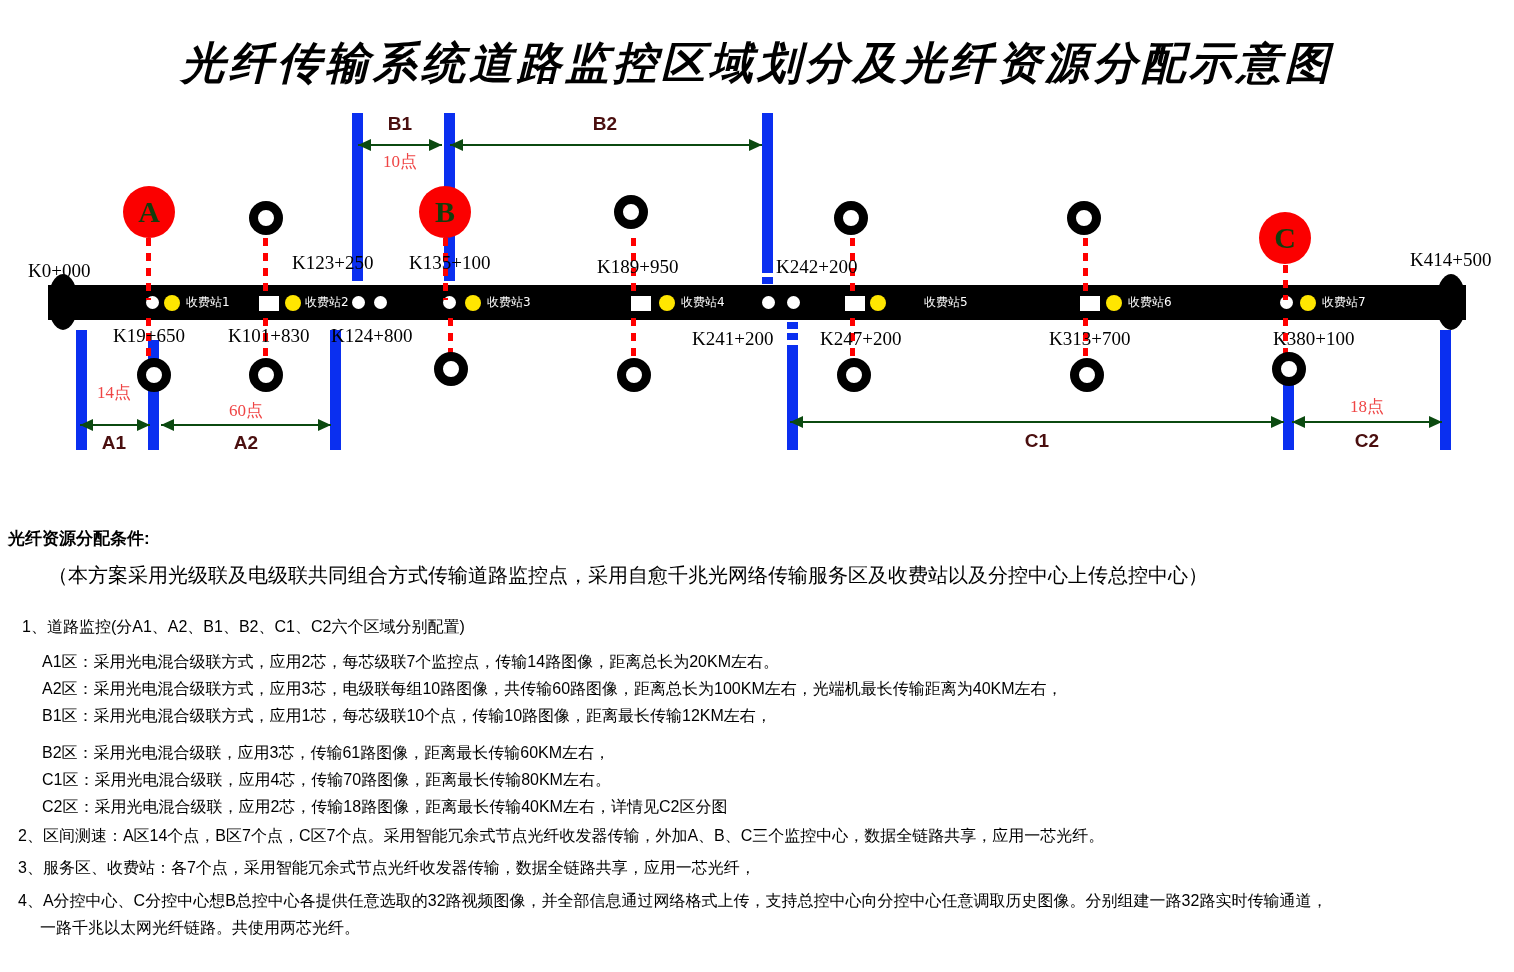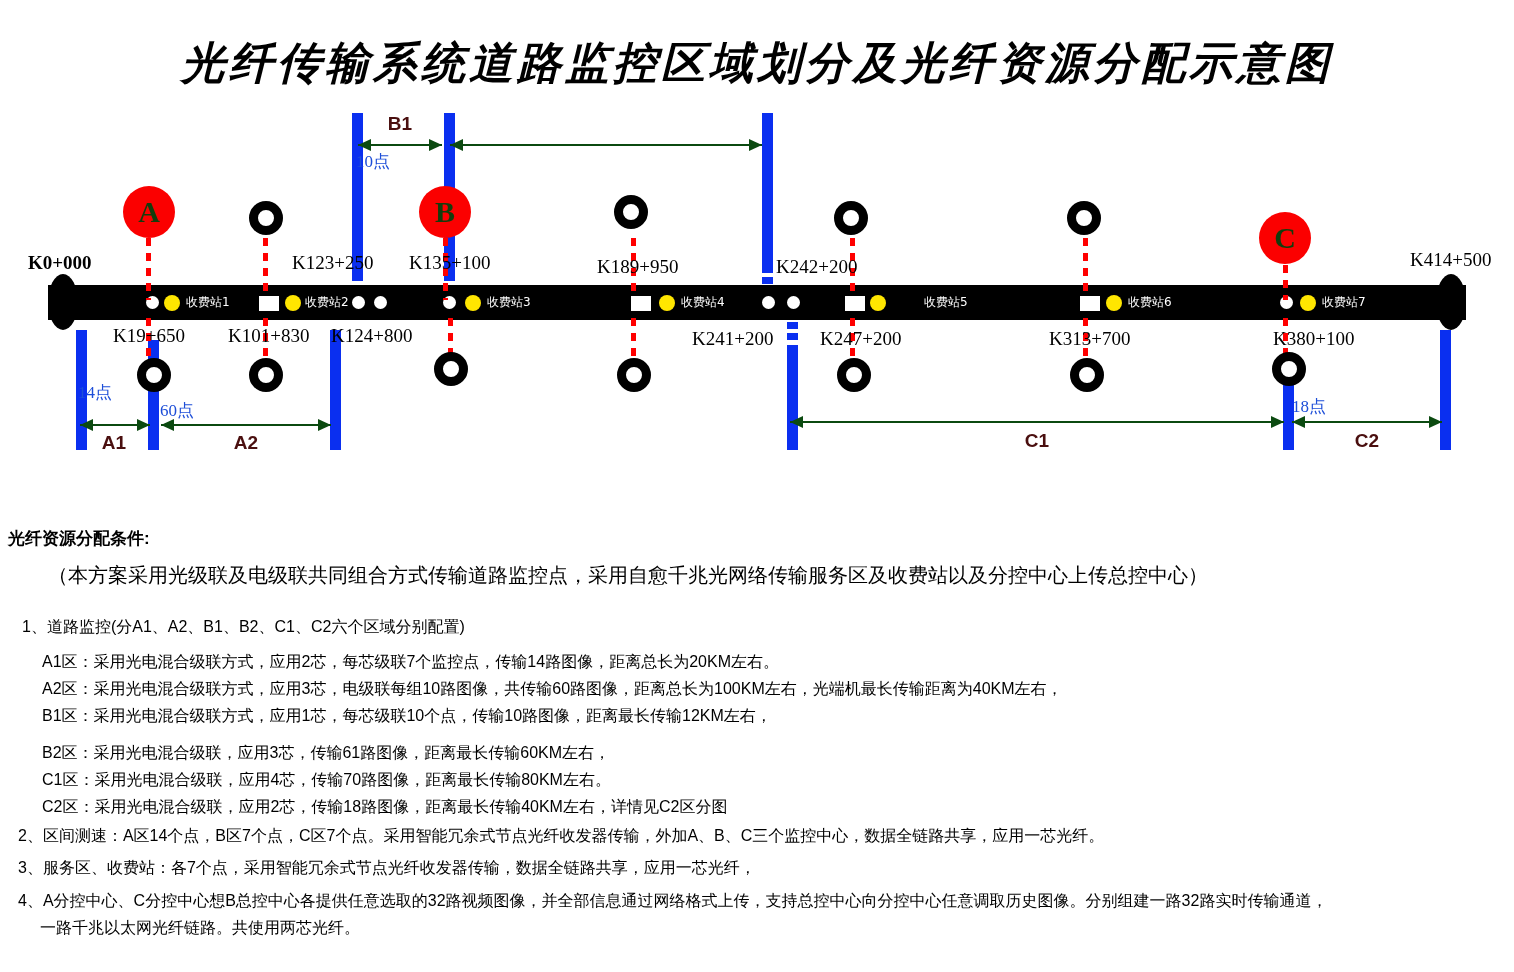--- a/index.html
+++ b/index.html
@@ -60,21 +60,21 @@
 
   
   .measure{position:absolute;height:2px;background:#0b4a10;}
   .measure:before,.measure:after{
     content:"";position:absolute;top:-5px;width:0;height:0;
     border-top:6px solid transparent;border-bottom:6px solid transparent;
   }
   .measure:before{left:0;border-right:13px solid #0b4a10;}
   .measure:after{right:0;border-left:13px solid #0b4a10;}
   .meastext{
-    position:absolute;font-size:17px;white-space:nowrap;text-align:left;color:#1d4ed8;
+    position:absolute;font-size:17px;white-space:nowrap;text-align:center;color:#ef4444;
     font-family:"Liberation Serif","DejaVu Serif",serif;
   }
   .zonelabel{
     position:absolute;font-size:19px;font-weight:bold;color:#4a0f0f;white-space:nowrap;
     text-align:center;font-family:"Liberation Sans",sans-serif;
   }
 
   
   #notes{position:absolute;left:0;top:505px;width:1514px;}
   .n-head{position:absolute;font-size:17px;font-weight:bold;white-space:nowrap;}
@@ -178,39 +178,40 @@
   <div class="ring" style="left:1067px;top:201px;"></div>
 
   <div class="ring" style="left:137px;top:358px;"></div>
   <div class="ring" style="left:249px;top:358px;"></div>
   <div class="ring" style="left:434px;top:352px;"></div>
   <div class="ring" style="left:617px;top:358px;"></div>
   <div class="ring" style="left:837px;top:358px;"></div>
   <div class="ring" style="left:1070px;top:358px;"></div>
   <div class="ring" style="left:1272px;top:352px;"></div>
 
-  <div class="kmlabel" style="left:28px;top:252px;font-weight:bold;">K0+000</div>
+  <div class="kmlabel" style="left:28px;top:260px;">K0+000</div>
   <div class="kmlabel" style="left:292px;top:252px;">K123+250</div>
   <div class="kmlabel" style="left:409px;top:252px;">K135+100</div>
   <div class="kmlabel" style="left:597px;top:256px;">K189+950</div>
   <div class="kmlabel" style="left:776px;top:256px;">K242+200</div>
   <div class="kmlabel" style="left:1410px;top:249px;">K414+500</div>
 
   <div class="kmlabel" style="left:113px;top:325px;">K19+650</div>
   <div class="kmlabel" style="left:228px;top:325px;">K101+830</div>
   <div class="kmlabel" style="left:331px;top:325px;">K124+800</div>
   <div class="kmlabel" style="left:692px;top:328px;">K241+200</div>
   <div class="kmlabel" style="left:820px;top:328px;">K247+200</div>
   <div class="kmlabel" style="left:1049px;top:328px;">K313+700</div>
   <div class="kmlabel" style="left:1273px;top:328px;">K380+100</div>
 
   <div class="zonelabel" style="left:355px;top:113px;width:90px;">B1</div>
   <div class="measure" style="left:358px;top:144px;width:84px;"></div>
   <div class="meastext" style="left:356px;top:150px;width:88px;">10点</div>
 
+  <div class="zonelabel" style="left:450px;top:113px;width:310px;">B2</div>
   <div class="measure" style="left:450px;top:144px;width:312px;"></div>
 
   <div class="meastext" style="left:78px;top:381px;width:72px;">14点</div>
   <div class="measure" style="left:80px;top:424px;width:70px;"></div>
   <div class="zonelabel" style="left:78px;top:432px;width:72px;">A1</div>
 
   <div class="meastext" style="left:160px;top:399px;width:172px;">60点</div>
   <div class="measure" style="left:161px;top:424px;width:170px;"></div>
   <div class="zonelabel" style="left:160px;top:432px;width:172px;">A2</div>
 

